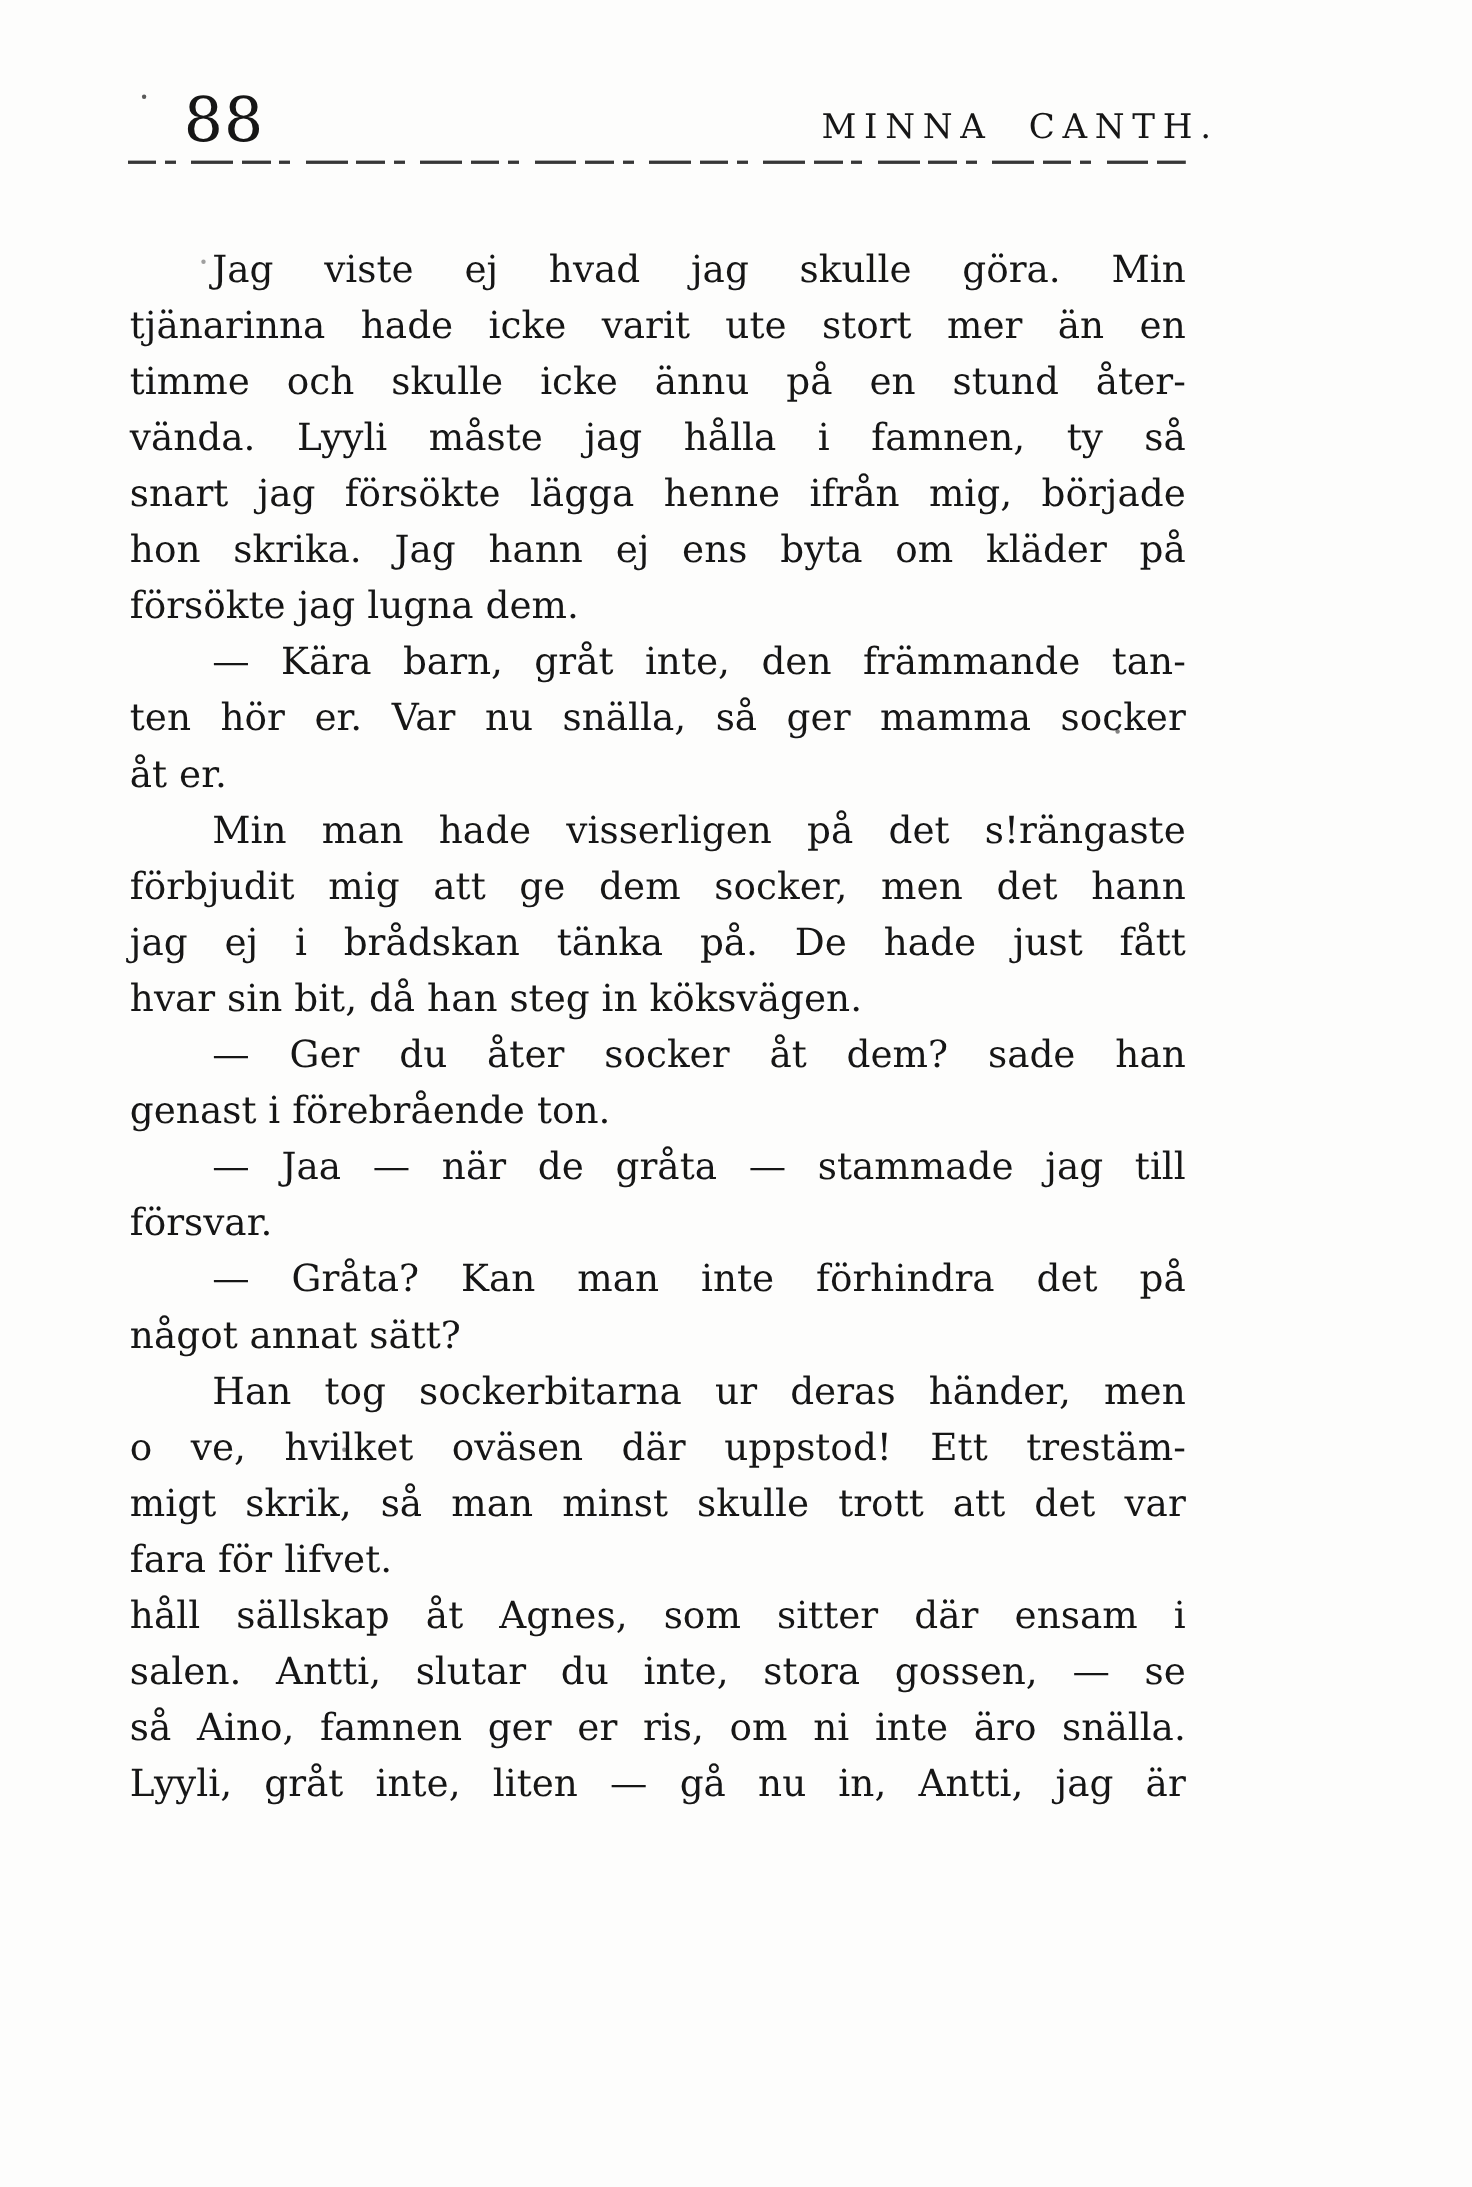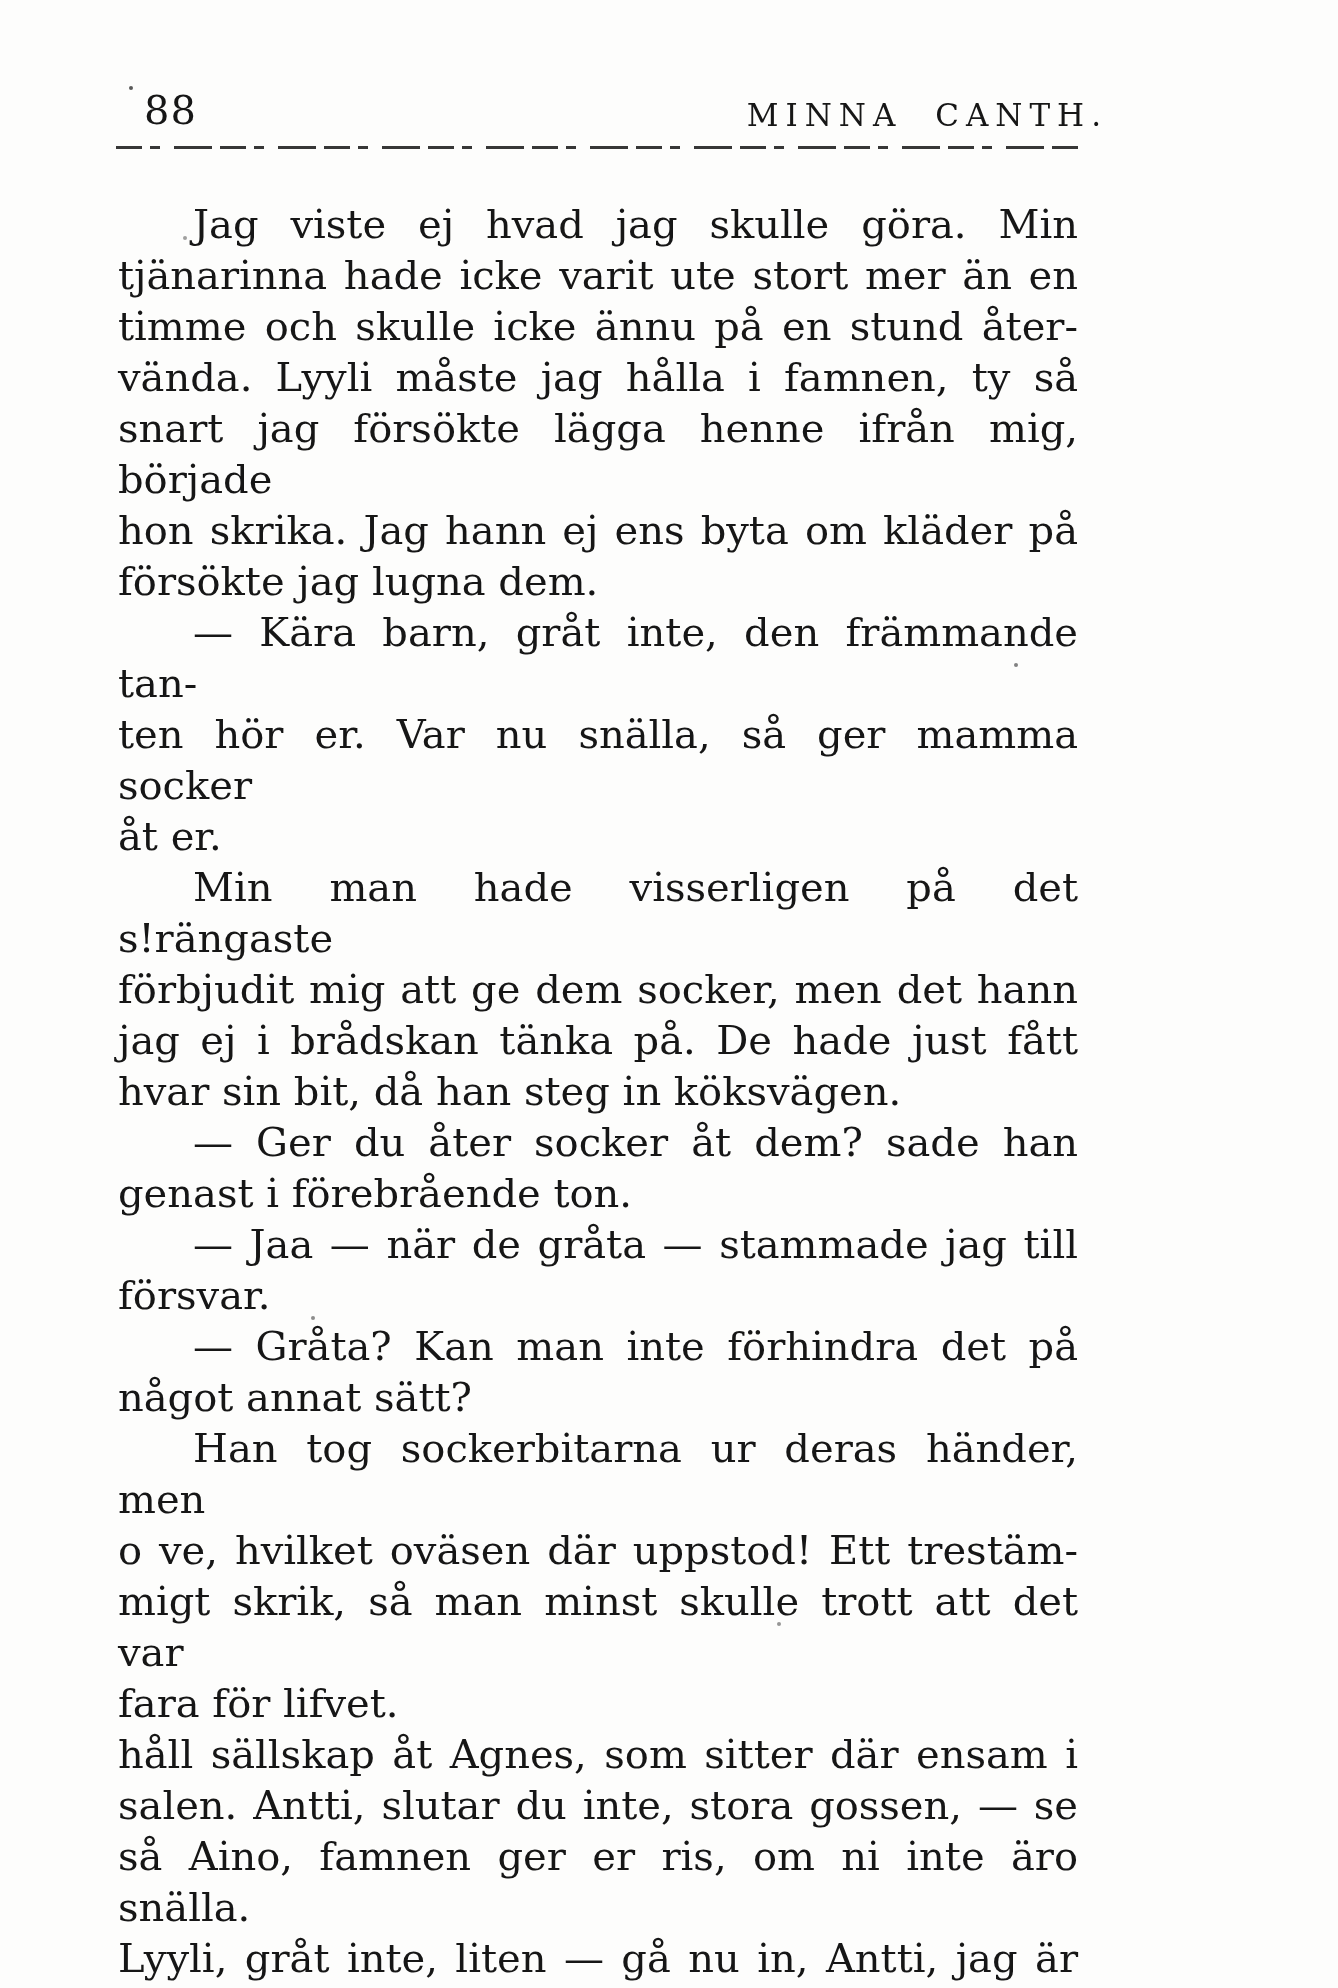--- a/index.html
+++ b/index.html
@@ -12,23 +12,23 @@
     width: 1338px;
     height: 1988px;
     background: #fefefef9;
     background-color: #fdfdfc;
     color: #161616;
     font-family: "DejaVu Serif", serif;
     overflow: hidden;
   }
   .page-num {
     position: absolute;
-    left: 144px;
+    left: 167px;
     top: 88px;
-    font-size: 40px;
+    font-size: 56px;
     line-height: 44px;
     letter-spacing: 1px;
     text-align: right;
   }
   .head-title {
     position: absolute;
     left: 118px;
     top: 98px;
     width: 990px;
     text-align: right;
@@ -45,23 +45,23 @@
     height: 3px;
     background: repeating-linear-gradient(90deg,
       #1c1c1c 0 26px, transparent 26px 34px,
       #1c1c1c 34px 44px, transparent 44px 58px,
       #1c1c1c 58px 96px, transparent 96px 104px);
     opacity: 0.88;
   }
   .text-block {
     position: absolute;
     left: 118px;
-    top: 199px;
+    top: 220px;
     width: 960px;
-    font-size: 40px;
+    font-size: 34px;
     line-height: 51px;
   }
   .line {
     text-align: justify;
     text-align-last: justify;
     text-justify: inter-word;
   }
   .line.indent { text-indent: 75px; }
   .line.last  { text-align-last: left; }
   .speck {

